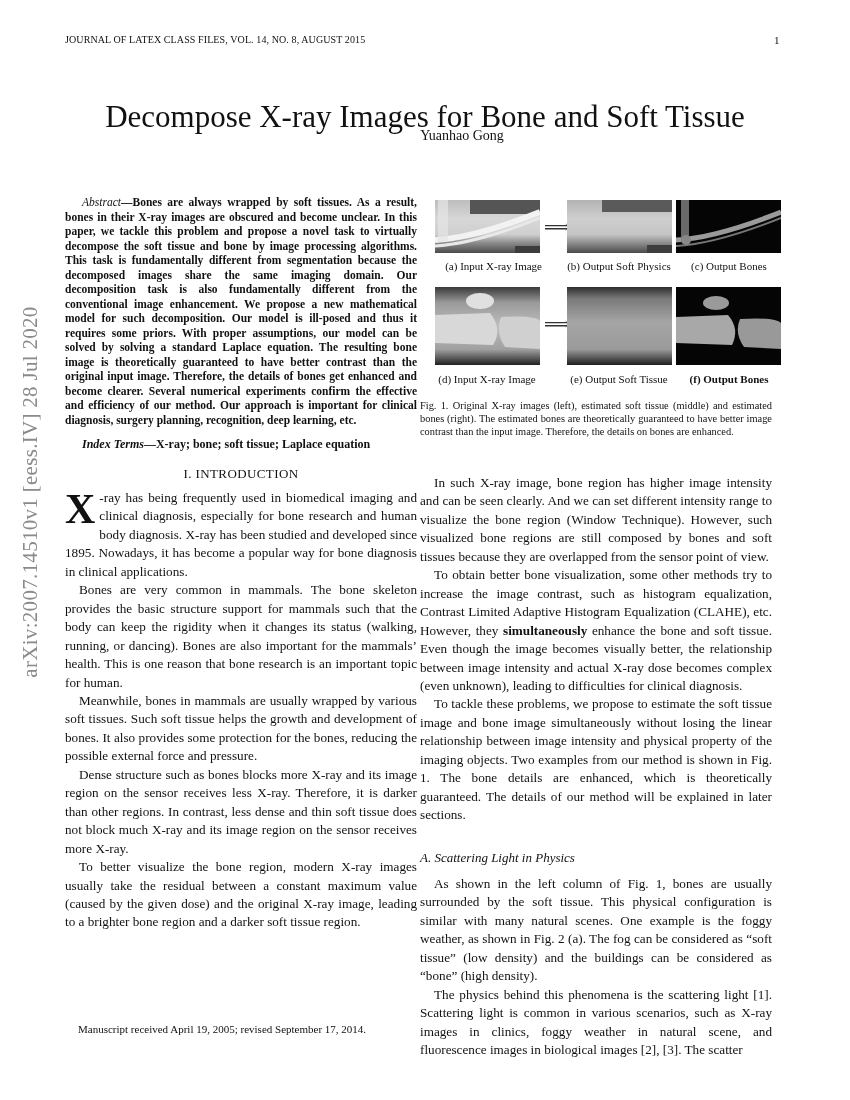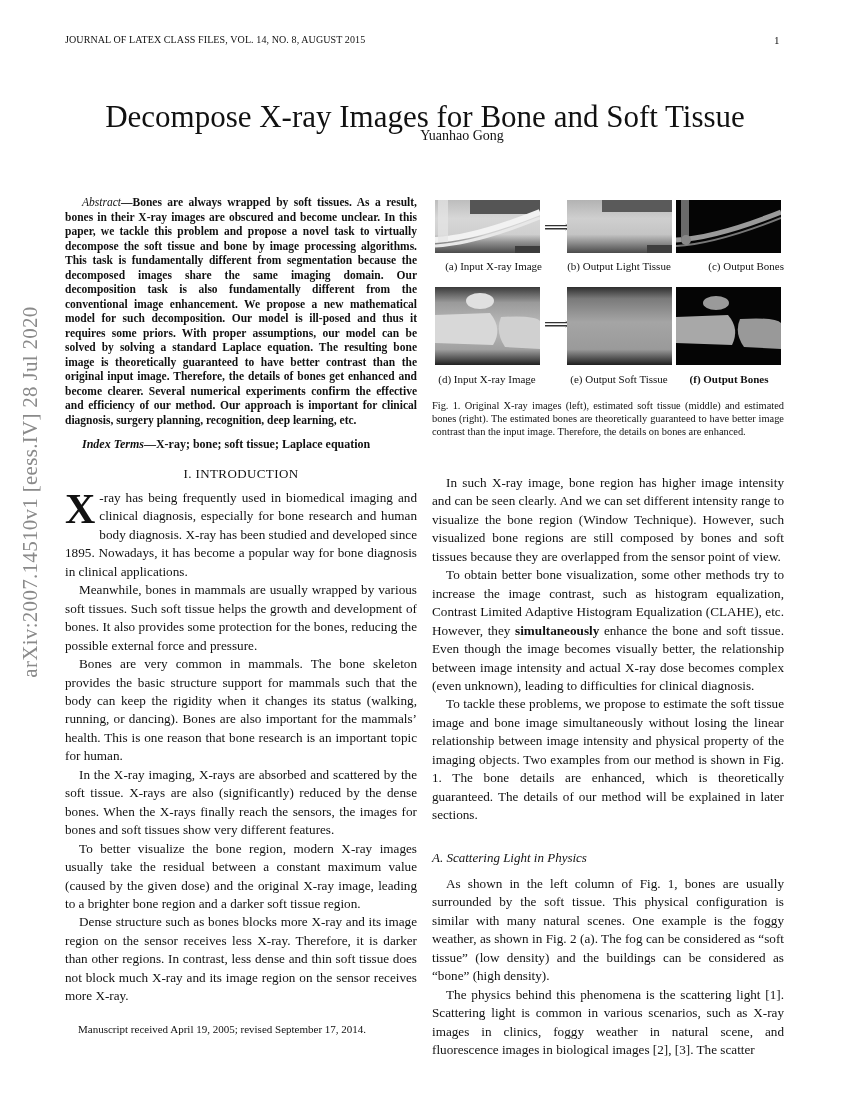--- a/index.html
+++ b/index.html
@@ -7,21 +7,21 @@
          font-family:"Liberation Serif","DejaVu Serif",serif; color:#111; }
   .abs { position:absolute; }
   .header { left:65px; top:34px; font-size:10px; letter-spacing:0.1px; }
   .pagenum { left:774px; top:34px; font-size:11px; }
   .title { left:0; width:850px; top:80px; text-align:center; font-size:31px; font-weight:normal;margin-top:19px; }
   .author { left:0; width:850px; top:128px; text-align:center; font-size:14px;padding-left:37px; }
   .arxiv { left:-170px; top:480px; width:400px; height:24px; transform:rotate(-90deg);
            transform-origin:center; text-align:center; font-size:21px; color:#8a8a8a;
            white-space:nowrap; letter-spacing:0.3px; }
   .col-left { left:65px; width:352px; }
-  .col-right { left:432px; width:352px; }
+  .col-right { left:420px; width:352px; }
   .abstract { top:195px; font-size:11.5px; font-weight:bold; line-height:14.5px; text-align:justify;
               text-indent:17px; }
   .abstract i { font-weight:normal;font-style:italic; }
   .indexterms { top:437px; font-size:12px; font-weight:bold; text-indent:17px; }
   .sec-title { top:466px; text-align:center; font-size:13px; letter-spacing:0.4px; }
   .body-text { font-size:13.2px; line-height:18.45px; text-align:justify; }
   .body-text p { margin:0; text-indent:14px; }
   .body-text p.first { text-indent:0; }
   .dropcap { float:left; font-size:42px; line-height:34px; font-weight:bold; margin:3px 4px 0 0; }
   .intro { top:489px; }
@@ -74,22 +74,22 @@
   </div>
   <div class="fig-img" style="left:244px;top:0;width:105px;height:53px;background:#050505;">
     <svg width="105" height="53">
         <path d="M0 40 Q40 38 105 12" stroke="#9a9a9a" stroke-width="5" fill="none"></path>
         <path d="M0 46 Q40 44 105 18" stroke="#777" stroke-width="2" fill="none"></path>
         <rect x="5" y="0" width="8" height="42" fill="#6a6a6a"></rect>
         <circle cx="10" cy="40" r="5" fill="#888"></circle>
       </svg>
   </div>
   <div class="fig-cap-sub" style="left:0;top:60px;width:110px;text-align:right;">(a) Input X-ray Image</div>
-  <div class="fig-cap-sub" style="left:132px;top:60px;width:110px;">(b) Output Light Tissue</div>
-  <div class="fig-cap-sub" style="left:242px;top:60px;width:110px;text-align:right;">(c) Output Bones</div>
+  <div class="fig-cap-sub" style="left:132px;top:60px;width:110px;">(b) Output Soft Physics</div>
+  <div class="fig-cap-sub" style="left:242px;top:60px;width:110px;">(c) Output Bones</div>
 
   <div class="fig-img" style="left:3px;top:87px;width:105px;height:78px;background:linear-gradient(180deg,#3a3a3a 0%,#9a9a9a 20%,#bdbdbd 50%,#a0a0a0 80%,#202020 100%);">
     <svg width="105" height="78">
         <ellipse cx="45" cy="14" rx="14" ry="8" fill="#e0e0e0"></ellipse>
         <path d="M0 28 L55 26 Q68 42 58 58 L0 56 Z" fill="#d8d8d8"></path>
         <path d="M66 30 Q100 28 105 34 L105 62 L70 60 Q60 45 66 30 Z" fill="#d0d0d0"></path>
       </svg>
   </div>
   <div class="arrow" style="left:112px;top:113px;">⟹</div>
   <div class="fig-img" style="left:135px;top:87px;width:105px;height:78px;background:linear-gradient(180deg,#2e2e2e 0%,#7a7a7a 15%,#a5a5a5 45%,#9a9a9a 80%,#1e1e1e 100%);"></div>
@@ -102,25 +102,24 @@
   </div>
   <div class="fig-cap-sub" style="left:0;top:173px;width:110px;">(d) Input X-ray Image</div>
   <div class="fig-cap-sub" style="left:132px;top:173px;width:110px;">(e) Output Soft Tissue</div>
   <div class="fig-cap-sub" style="left:242px;top:173px;width:110px;font-weight:bold;">(f) Output Bones</div>
 </div>
 <div class="abs col-right fig-caption">Fig. 1.  Original X-ray images (left), estimated soft tissue (middle) and estimated bones (right). The estimated bones are theoretically guaranteed to have better image contrast than the input image. Therefore, the details on bones are enhanced.</div>
 
 <div class="abs col-left sec-title">I. INTRODUCTION</div>
 <div class="abs col-left body-text intro">
   <p class="first"><span class="dropcap">X</span><span>-ray has being frequently used in biomedical imaging and clinical diagnosis, especially for bone research and human body diagnosis. X-ray has been studied and developed since 1895. Nowadays, it has become a popular way for bone diagnosis in clinical applications.</span></p>
+  <p>Bones are very common in mammals. The bone skeleton provides the basic structure support for mammals such that the body can keep the rigidity when it changes its status (walking, running, or dancing). Bones are also important for the mammals’ health. This is one reason that bone research is an important topic for human.</p>
   <p>Meanwhile, bones in mammals are usually wrapped by various soft tissues. Such soft tissue helps the growth and development of bones. It also provides some protection for the bones, reducing the possible external force and pressure.</p>
-  <p>Bones are very common in mammals. The bone skeleton provides the basic structure support for mammals such that the body can keep the rigidity when it changes its status (walking, running, or dancing). Bones are also important for the mammals’ health. This is one reason that bone research is an important topic for human.</p>
-  <p>In the X-ray imaging, X-rays are absorbed and scattered by the soft tissue. X-rays are also (significantly) reduced by the dense bones. When the X-rays finally reach the sensors, the images for bones and soft tissues show very different features.</p>
+  <p>Dense structure such as bones blocks more X-ray and its image region on the sensor receives less X-ray. Therefore, it is darker than other regions. In contrast, less dense and thin soft tissue does not block much X-ray and its image region on the sensor receives more X-ray.</p>
   <p>To better visualize the bone region, modern X-ray images usually take the residual between a constant maximum value (caused by the given dose) and the original X-ray image, leading to a brighter bone region and a darker soft tissue region.</p>
-  <p>Dense structure such as bones blocks more X-ray and its image region on the sensor receives less X-ray. Therefore, it is darker than other regions. In contrast, less dense and thin soft tissue does not block much X-ray and its image region on the sensor receives more X-ray.</p>
 </div>
 <div class="abs footnote">Manuscript received April 19, 2005; revised September 17, 2014.</div>
 
 <div class="abs col-right body-text right-text1">
   <p>In such X-ray image, bone region has higher image intensity and can be seen clearly. And we can set different intensity range to visualize the bone region (Window Technique). However, such visualized bone regions are still composed by bones and soft tissues because they are overlapped from the sensor point of view.</p>
   <p><span>To obtain better bone visualization, some other methods try to increase the image contrast, such as histogram equalization, Contrast Limited Adaptive Histogram Equalization (CLAHE), etc. However, they </span><span class="b">simultaneously</span><span> enhance the bone and soft tissue. Even though the image becomes visually better, the relationship between image intensity and actual X-ray dose becomes complex (even unknown), leading to difficulties for clinical diagnosis.</span></p>
   <p>To tackle these problems, we propose to estimate the soft tissue image and bone image simultaneously without losing the linear relationship between image intensity and physical property of the imaging objects. Two examples from our method is shown in Fig. 1. The bone details are enhanced, which is theoretically guaranteed. The details of our method will be explained in later sections.</p>
 </div>
 
 <div class="abs col-right subsec">A. Scattering Light in Physics</div>

